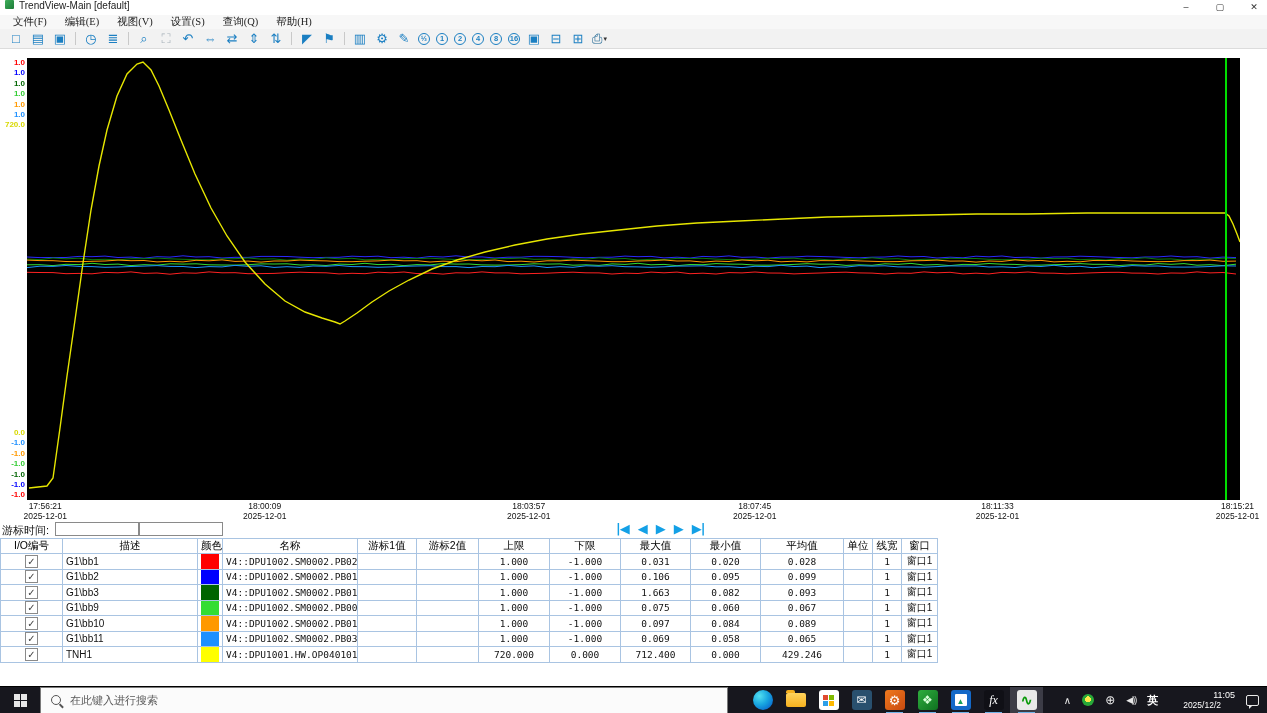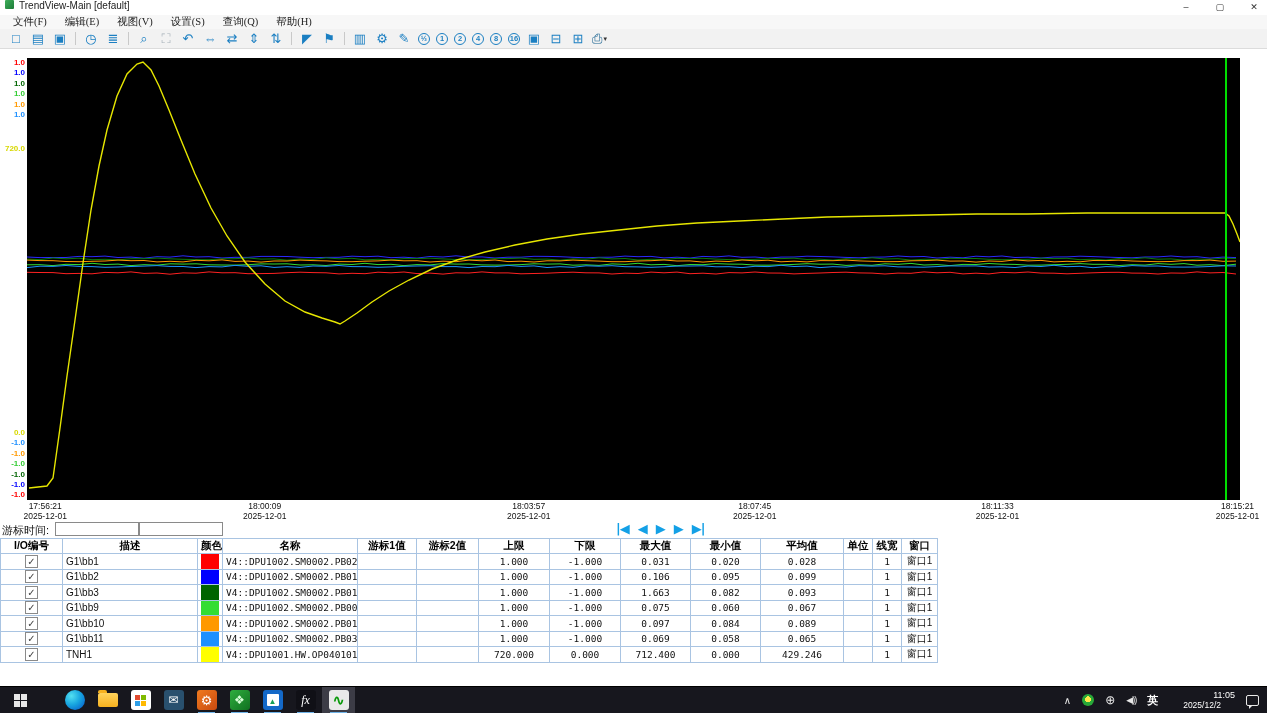--- a/index.html
+++ b/index.html
@@ -40,21 +40,21 @@
   
   .cursor-row{position:absolute;top:520px;left:0;width:100%;height:18px;}
   .cursor-label{position:absolute;left:2px;top:3px;font-size:11px;color:#111;}
   .cursor-input{position:absolute;top:2px;height:12px;width:78px;border:1px solid #8a8a8a;background:#fff;font-size:10px;padding:0 2px;}
   .ci1{left:55px;} .ci2{left:139px;}
   .navs{position:absolute;left:616px;top:0;display:flex;gap:9px;align-items:center;height:18px;}
   .nav-btn{color:#13a0e6;font-weight:bold;font-size:13px;letter-spacing:-1px;line-height:18px;cursor:default;font-family:"DejaVu Sans",sans-serif;}
 
   
   table.trend{position:absolute;top:538px;left:0;border-collapse:collapse;table-layout:fixed;width:937px;font-size:10px;}
-  table.trend th{font-weight:bold;font-size:10.5px;color:#000;background:#fff;height:14px;}
+  table.trend th{font-weight:normal;font-size:10.5px;color:#000;background:#fff;height:14px;}
   table.trend th,table.trend td{border:1px solid #a9c4e2;padding:0 3px;overflow:hidden;white-space:nowrap;box-sizing:border-box;}
   table.trend td{height:15.5px;color:#111;}
   td.c{text-align:center;font-family:"DejaVu Sans Mono",monospace;font-size:9.5px;}
   td.mono{font-family:"DejaVu Sans Mono",monospace;font-size:9.5px;}
   td.colorcell{padding:0;}
   .swatch{width:100%;height:100%;}
   .cbwrap{display:flex;justify-content:center;}
   .cb{width:11px;height:11px;border:1px solid #8a8a8a;background:#fff;font-size:10px;line-height:11px;color:#444;text-align:center;}
 
   
@@ -163,21 +163,21 @@
       </span>
     </div>
 
   <div class="ylab ylab-top" id="ylt">
       <div style="color: rgb(255, 0, 0);">1.0</div>
       <div style="color: rgb(0, 0, 255);">1.0</div>
       <div style="color: rgb(0, 100, 0);">1.0</div>
       <div style="color: rgb(51, 204, 51);">1.0</div>
       <div style="color: rgb(255, 153, 0);">1.0</div>
       <div style="color: rgb(30, 144, 255);">1.0</div>
-      <div style="color: rgb(216, 216, 0); margin-top: 24px;">720.0</div>
+      <div style="color: rgb(216, 216, 0);">720.0</div>
     </div>
   <div class="ylab ylab-bot" id="ylb">
       <div style="color: rgb(216, 216, 0);">0.0</div>
       <div style="color: rgb(30, 144, 255);">-1.0</div>
       <div style="color: rgb(255, 153, 0);">-1.0</div>
       <div style="color: rgb(51, 204, 51);">-1.0</div>
       <div style="color: rgb(0, 100, 0);">-1.0</div>
       <div style="color: rgb(0, 0, 255);">-1.0</div>
       <div style="color: rgb(255, 0, 0);">-1.0</div>
     </div>
@@ -429,20 +429,24 @@
 
   <div class="taskbar">
     <div class="start">
       <div class="winlogo">
           <div></div>
           <div></div>
           <div></div>
           <div></div>
         </div>
     </div>
+    <div class="searchbox">
+      <span class="mag"></span>
+      <span>在此键入进行搜索</span>
+    </div>
     <div class="appcells" id="appcells">
         <div class="app-cell">
           <div class="ic ic-edge"></div>
         </div>
         <div class="app-cell">
           <div class="ic-folder"></div>
         </div>
         <div class="app-cell">
           <div class="ic ic-store">
             <div class="grid">

